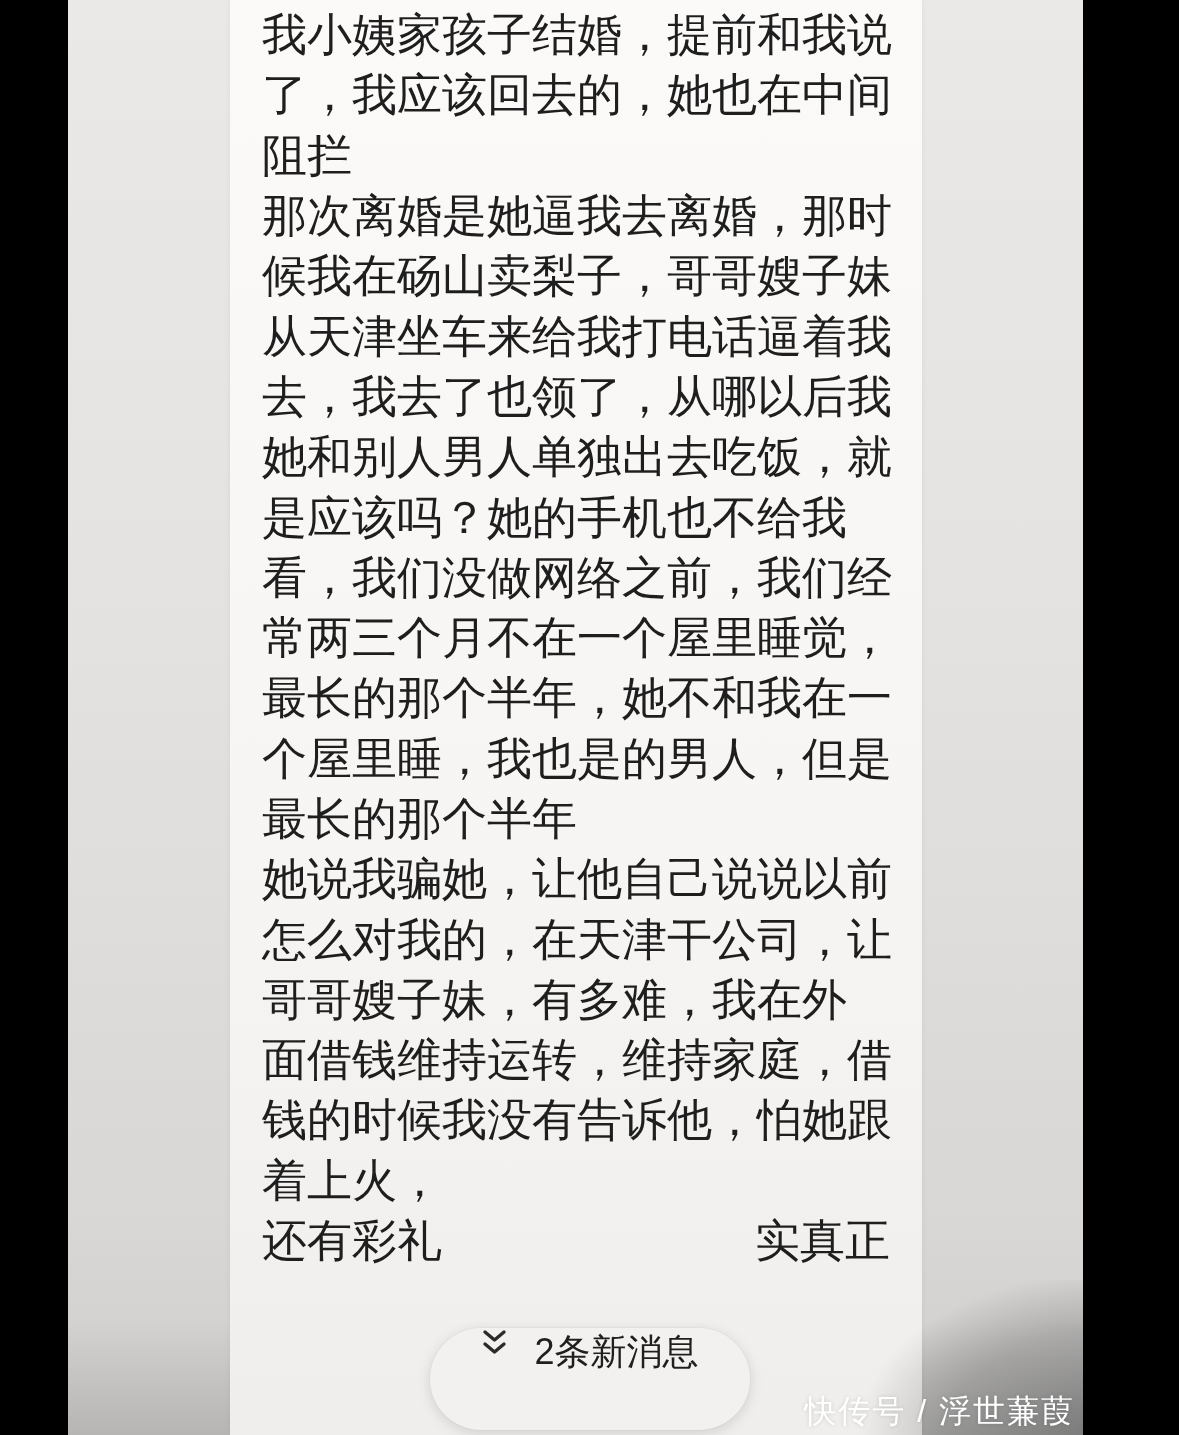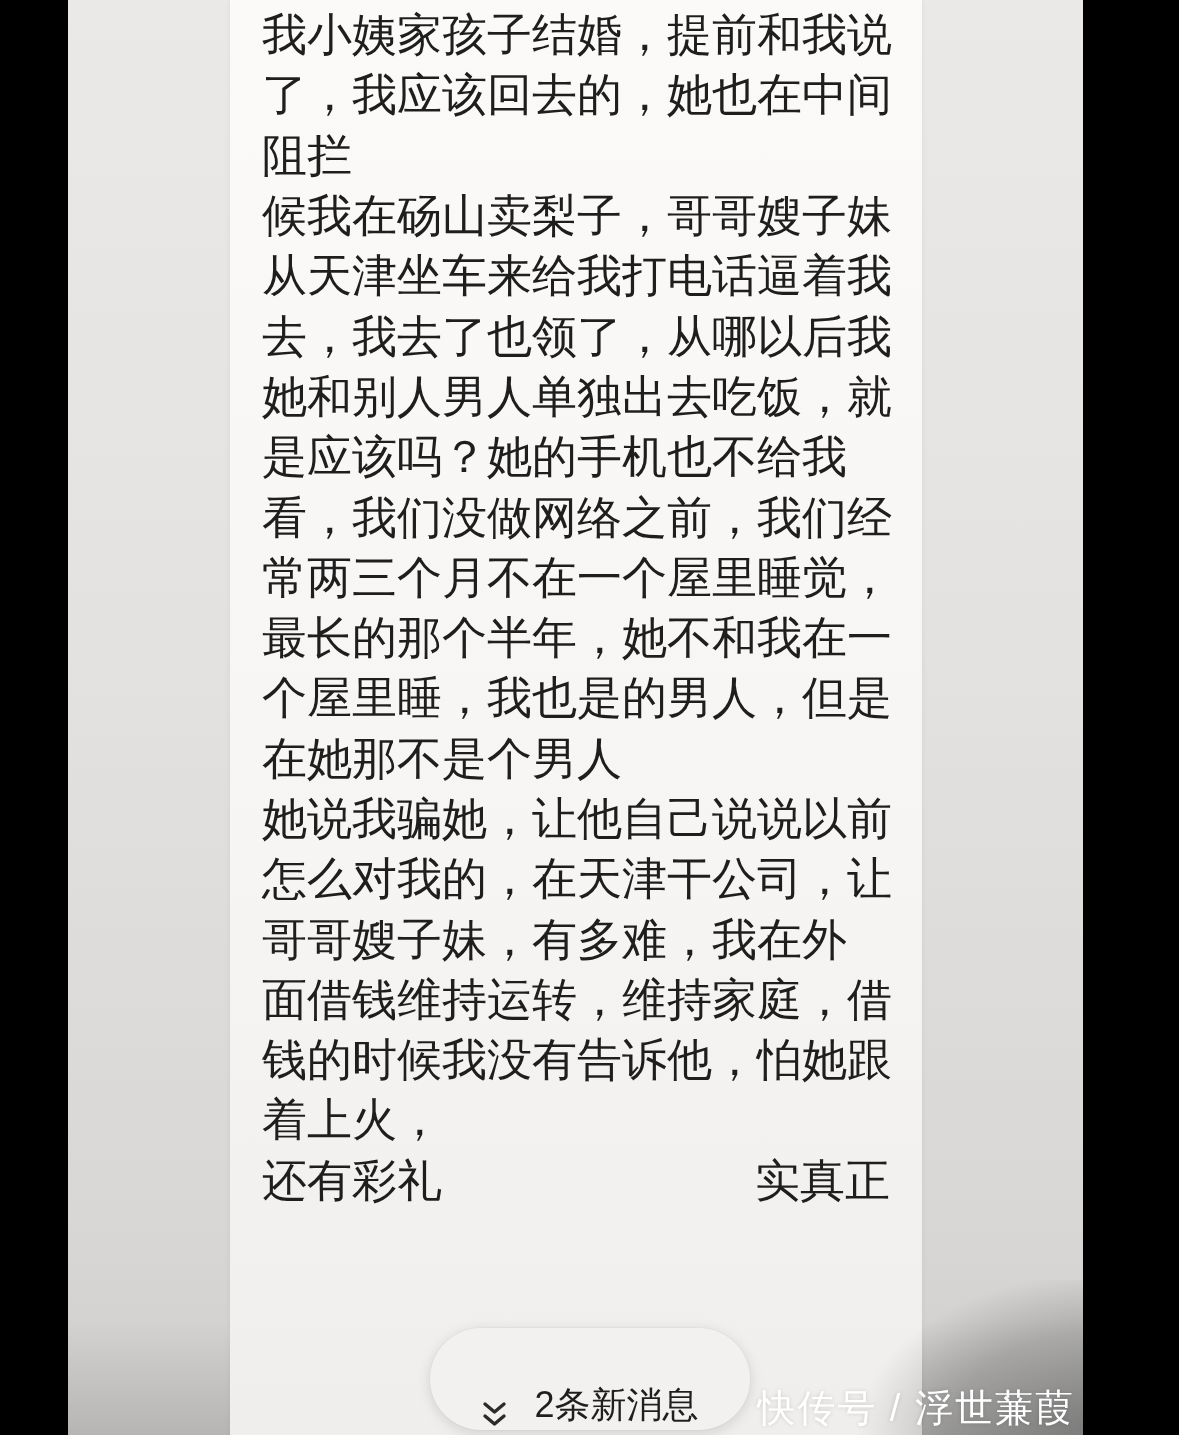--- a/index.html
+++ b/index.html
@@ -31,60 +31,61 @@
     position:absolute;left:262px;top:5px;width:660px;z-index:3;
     color:#1e1e1e;font-size:45px;letter-spacing:0px;
   }
   .msg-line{height:60.3px;display:flex;align-items:center;white-space:nowrap;}
   .msg-line.last{position:relative;}
   .msg-line .tail{position:absolute;left:493px;top:0;height:60.3px;display:flex;align-items:center;}
   .pill{
     position:absolute;left:430px;top:1328px;width:320px;height:102px;z-index:4;
     background:#f2f1ef;border-radius:60px;
     box-shadow:0 3px 14px rgba(0,0,0,0.13),0 0 0 1px rgba(0,0,0,0.02);
-    display:flex;align-items:flex-end;justify-content:center;gap:26px;
+    display:flex;align-items:flex-start;justify-content:center;gap:26px;
     cursor:pointer;
   }
   .pill-label{font-size:36px;color:#1f1f1f;}
   .chevrons{display:flex;align-items:center;}
   .corner-shade{
     position:absolute;left:840px;top:1280px;width:270px;height:155px;z-index:4;
     background:radial-gradient(120% 135% at 100% 100%,rgba(0,0,0,0.34) 0%,rgba(0,0,0,0.18) 50%,rgba(0,0,0,0) 78%);
     pointer-events:none;
   }
   .watermark{
     position:absolute;right:8px;bottom:1px;z-index:7;
-    font-size:38px;color:#ffffff;letter-spacing:2px;white-space:nowrap;
+    font-size:32px;color:#ffffff;letter-spacing:2px;white-space:nowrap;
     text-shadow:0 0 4px rgba(0,0,0,0.15);
   }
 </style>
 </head>
 <body>
 
 <div class="frame">
 
   <div class="stage"></div>
   <div class="bottom-shade"></div>
 
   <div class="panel"></div>
 
   <div class="message">
     <div class="msg-line">我小姨家孩子结婚，提前和我说</div>
     <div class="msg-line">了，我应该回去的，她也在中间</div>
     <div class="msg-line">阻拦</div>
+    <div class="msg-line">那次离婚是她逼我去离婚，那时</div>
     <div class="msg-line">候我在砀山卖梨子，哥哥嫂子妹</div>
     <div class="msg-line">从天津坐车来给我打电话逼着我</div>
     <div class="msg-line">去，我去了也领了，从哪以后我</div>
     <div class="msg-line">她和别人男人单独出去吃饭，就</div>
     <div class="msg-line">是应该吗？她的手机也不给我</div>
     <div class="msg-line">看，我们没做网络之前，我们经</div>
     <div class="msg-line">常两三个月不在一个屋里睡觉，</div>
     <div class="msg-line">最长的那个半年，她不和我在一</div>
     <div class="msg-line">个屋里睡，我也是的男人，但是</div>
-    <div class="msg-line">在她那不是个男人</div>
+    <div class="msg-line">最长的那个半年</div>
     <div class="msg-line">她说我骗她，让他自己说说以前</div>
     <div class="msg-line">怎么对我的，在天津干公司，让</div>
     <div class="msg-line">哥哥嫂子妹，有多难，我在外</div>
     <div class="msg-line">面借钱维持运转，维持家庭，借</div>
     <div class="msg-line">钱的时候我没有告诉他，怕她跟</div>
     <div class="msg-line">着上火，</div>
     <div class="msg-line last">
       <span>还有彩礼</span>
       <span class="tail">实真正</span>
     </div>

